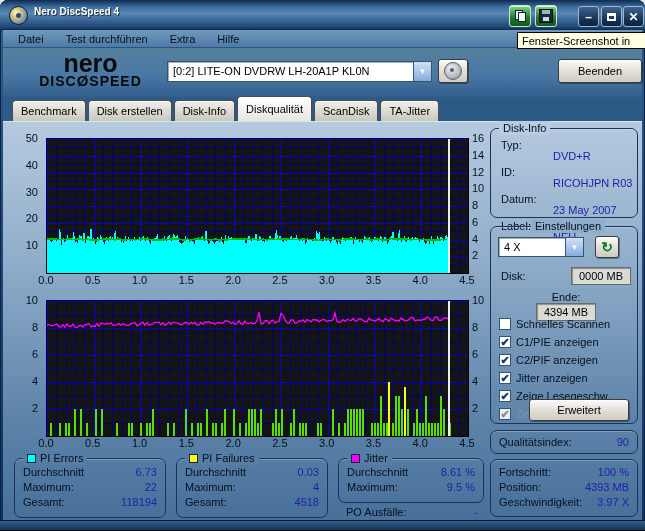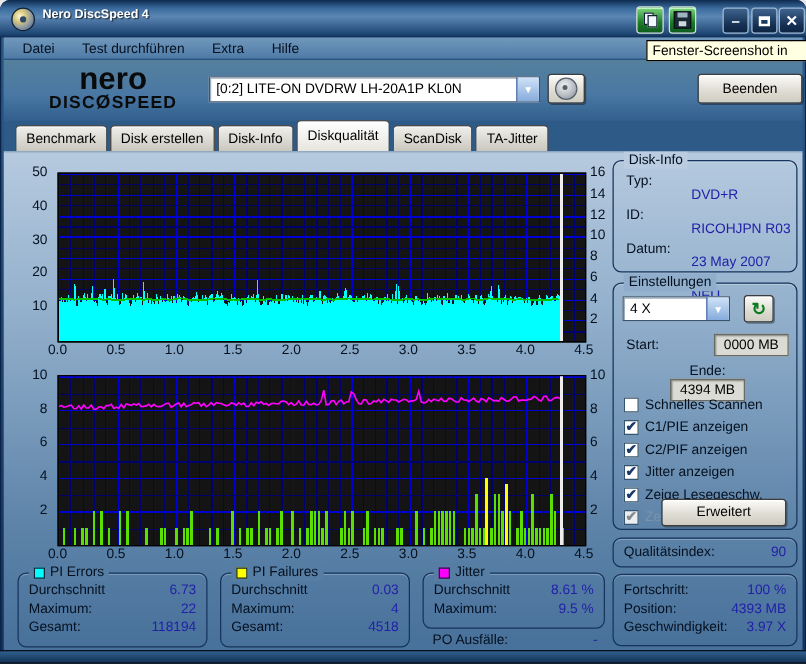--- a/index.html
+++ b/index.html
@@ -454,30 +454,30 @@
       <span class="lbl">ID:</span>
         <span class="val">RICOHJPN R03</span>
       <span class="lbl">Datum:</span>
         <span class="val">23 May 2007</span>
       <span class="lbl">Label:</span>
         <span class="val">NEU</span>
     </div>
   </div>
 
   <div class="groupbox" style="left:490px;top:226px;width:148px;height:198px;">
-    <span class="gb-title" style="background:#90aecb;">Einstellungen</span>
+    <span class="gb-title" style="background:#90aecb;margin-left:32px;">Einstellungen</span>
     <div class="combo speed-combo">
       <span class="combo-text">4 X</span>
       <span class="combo-arrow">▼</span>
     </div>
     <div class="btn refresh-btn">
       <span class="refresh-glyph">↻</span>
     </div>
     <div class="field-row" style="top:40px;">
-      <span>Start:</span>
+      <span>Disk:</span>
       <span class="inset-field">0000 MB</span>
     </div>
     <div class="field-row" style="top:64px;flex-direction:column;">
       <span>Ende:</span>
       <span class="inset-field">4394 MB</span>
     </div>
     <div class="cbrow" style="top:90px;">
         <span class="cb"></span>
         <span>Schnelles Scannen</span>
       </div>

